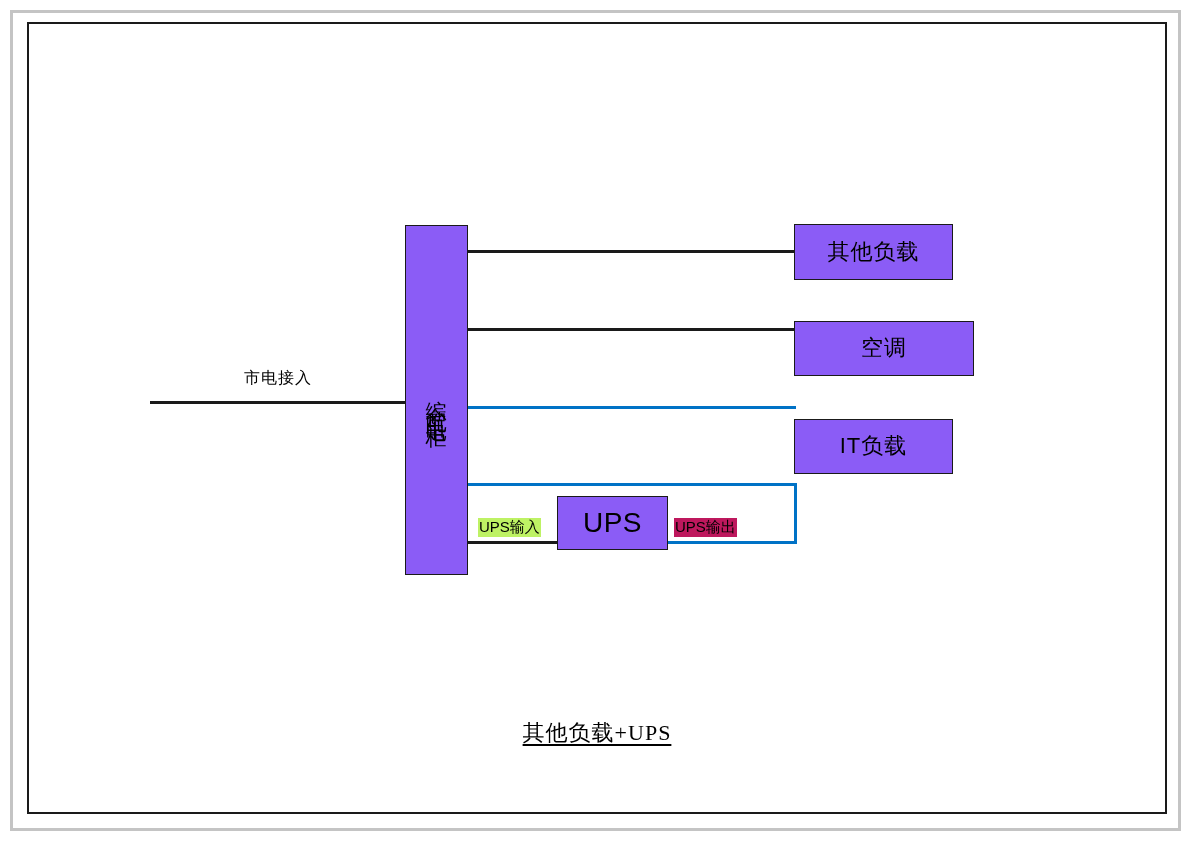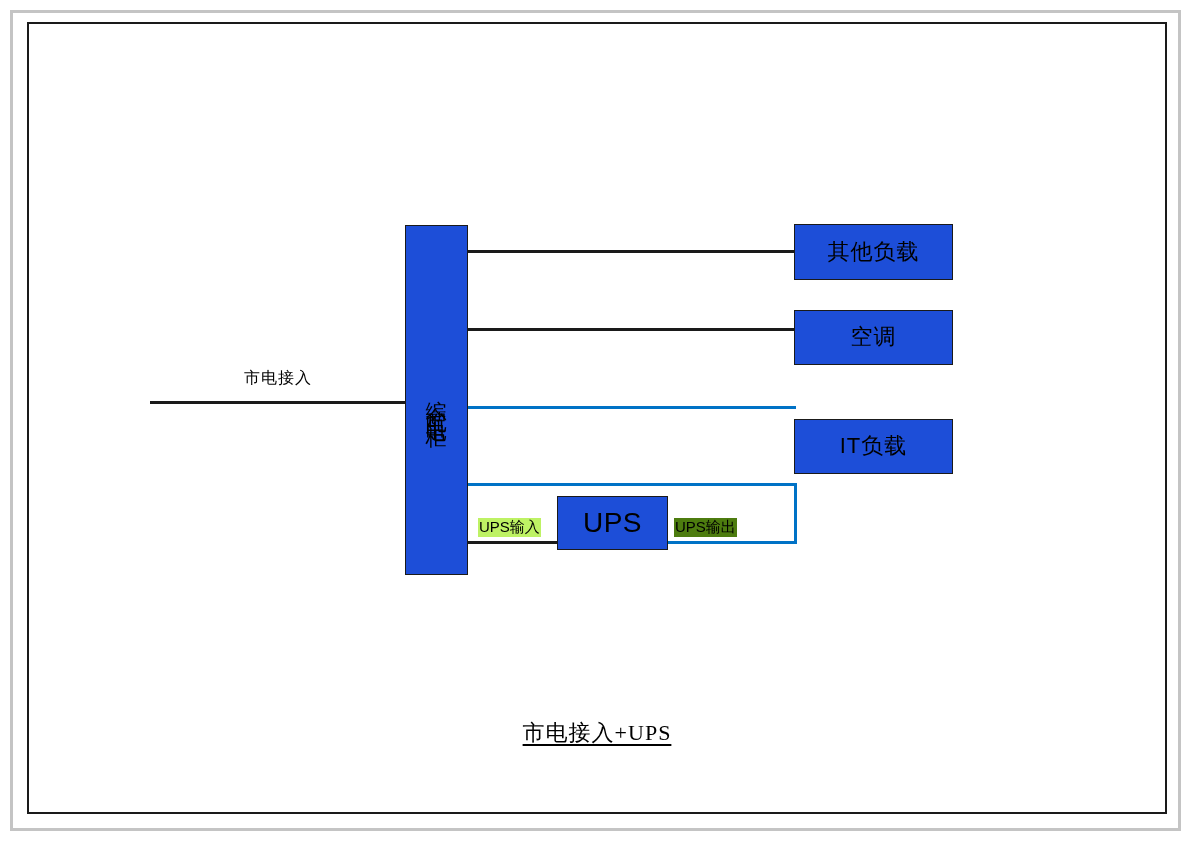--- a/index.html
+++ b/index.html
@@ -36,21 +36,21 @@
     height: 792px;
     border: 2px solid #1a1a1a;
     box-sizing: border-box;
     background: #ffffff;
   }
   
   .node {
     position: absolute;
     box-sizing: border-box;
     border: 1.6px solid #1a1a1a;
-    background: #1d4ed8;
+    background: #8b5cf6;
     display: flex;
     align-items: center;
     justify-content: center;
     color: #000000;
     z-index: 4;
   }
   .node-label {
     font-size: 22px;
     letter-spacing: 1px;
     line-height: 1.1;
@@ -64,21 +64,21 @@
     height: 350px;
   }
   .cabinet .node-label {
     writing-mode: vertical-rl;
     text-orientation: upright;
     font-size: 21px;
     letter-spacing: 7px;
     line-height: 1;
   }
   .node-other-load { left: 794px; top: 224px; width: 159px; height: 56px; }
-  .node-hvac       { left: 794px; top: 310px; width: 159px; height: 55px; }
+  .node-hvac       { left: 794px; top: 321px; width: 180px; height: 55px; }
   .node-it-load    { left: 794px; top: 381px; width: 159px; height: 55px; margin-top: 38px; }
   .node-ups        { left: 557px; top: 496px; width: 111px; height: 54px; }
   .node-ups .node-label { font-size: 28px; letter-spacing: 0.5px; }
 
   
   .wire {
     position: absolute;
     background: #1a1a1a;
     z-index: 2;
   }
@@ -115,21 +115,21 @@
     left: 478px;
     top: 518px;
     font-size: 15px;
     background: #bef264;
     padding: 0 1px;
   }
   .lbl-ups-out {
     left: 674px;
     top: 518px;
     font-size: 15px;
-    background: #4d7c0f;
+    background: #be185d;
     padding: 0 1px;
   }
   
   .caption {
     position: absolute;
     left: 27px;
     top: 718px;
     width: 1140px;
     text-align: center;
     font-family: "Liberation Serif", "DejaVu Serif", serif;
@@ -189,17 +189,17 @@
   <div class="node node-ups">
     <span class="node-label">UPS</span>
   </div>
 
   <div class="lbl lbl-mains">市电接入</div>
   <div class="lbl lbl-ups-in">UPS输入</div>
   <div class="lbl lbl-ups-out">UPS输出</div>
 
   <div class="caption">
     <div class="caption-line2">
-      <u>市电接入+UPS</u>
+      <u>其他负载+UPS</u>
     </div>
   </div>
 
 </div>
 
 </body></html>

